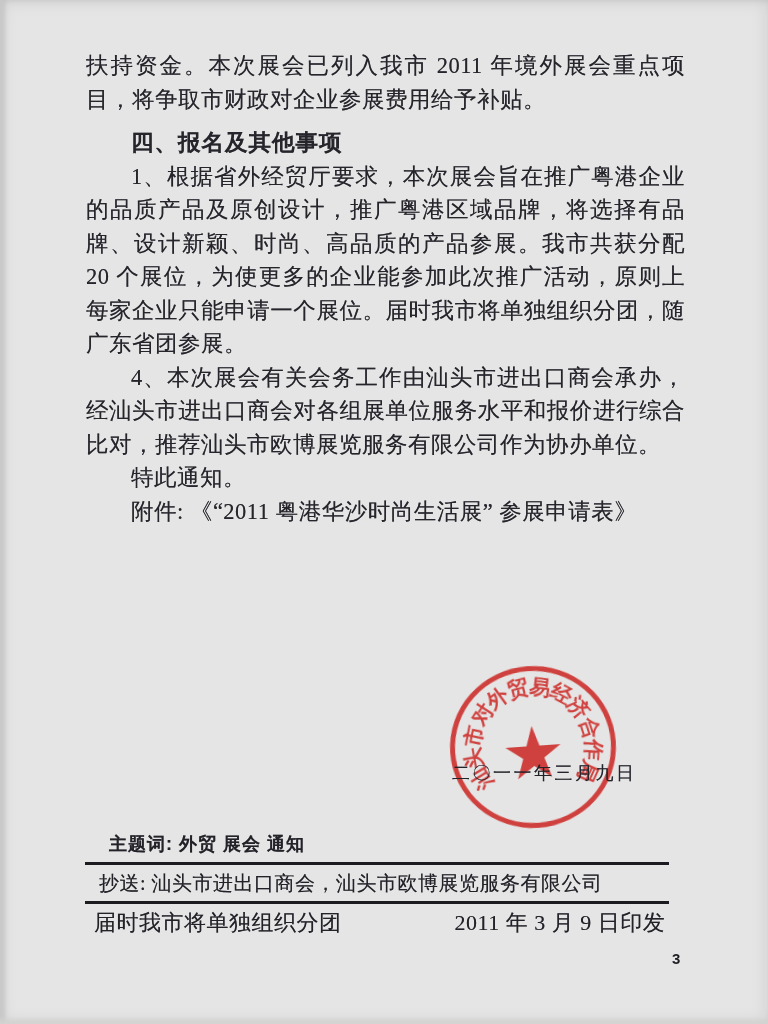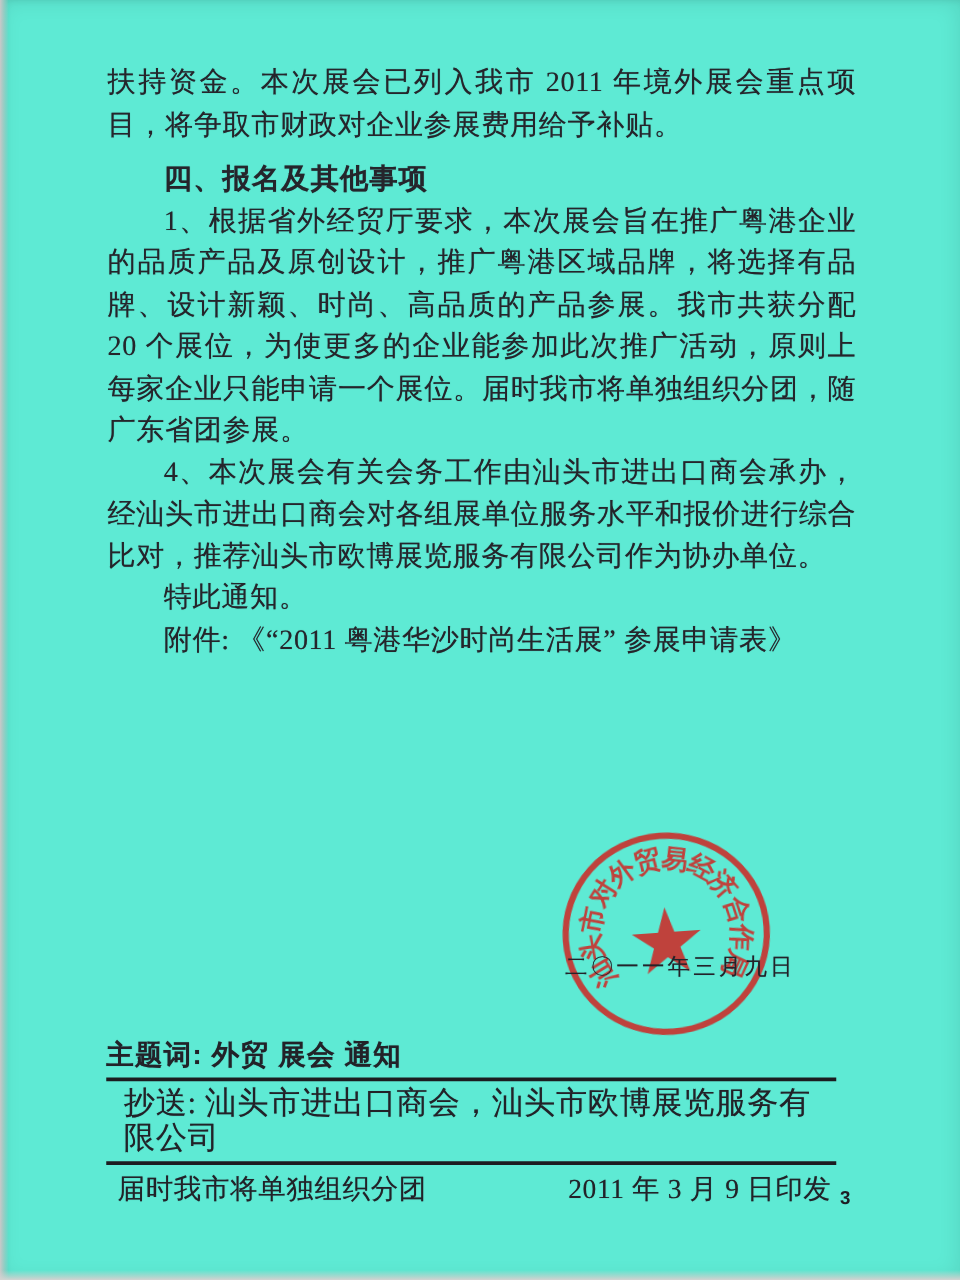--- a/index.html
+++ b/index.html
@@ -6,21 +6,21 @@
   html, body { width: 768px; height: 1024px; }
   body {
     font-family: "Liberation Serif", "DejaVu Serif", serif;
     background: #9a9a9a;
     overflow: hidden;
   }
   .page {
     position: relative;
     width: 768px;
     height: 1024px;
-    background: #5eead4;
+    background: #e5e5e5;
     box-shadow: inset 0 0 18px rgba(0,0,0,0.10), inset 4px 0 6px rgba(0,0,0,0.10);
     overflow: hidden;
   }
   .page::before { 
     content: "";
     position: absolute; left: 0; top: 0; width: 7px; height: 100%;
     background: linear-gradient(90deg, #c9c9c9, rgba(220,220,220,0));
   }
   .page::after { 
     content: "";
@@ -100,34 +100,35 @@
   .contact-line {
     padding-left: 15px;
     font-size: 22px;
     line-height: 30px;
     letter-spacing: 0.5px;
   }
   .subject-row {
     margin-top: 6px;
     font-family: "Liberation Sans", "DejaVu Sans", sans-serif;
     font-weight: bold;
-    font-size: 22px;
+    font-size: 18px;
     line-height: 30px;
     letter-spacing: 1px;
+    margin-left: 24px;
   }
   .rule {
     border: none;
     height: 3px;
     background: #1c1c20;
     margin: 0;
   }
   .rule.r1 { margin-top: 3px; }
   .cc-row {
     padding: 4px 0 4px 14px;
-    font-size: 25px;
+    font-size: 20px;
     line-height: 28px;
     letter-spacing: 0.5px;
   }
   .issuer-row {
     display: flex;
     padding: 5px 0 5px 9px;
     font-size: 22px;
     line-height: 28px;
     letter-spacing: 0.5px;
   }

